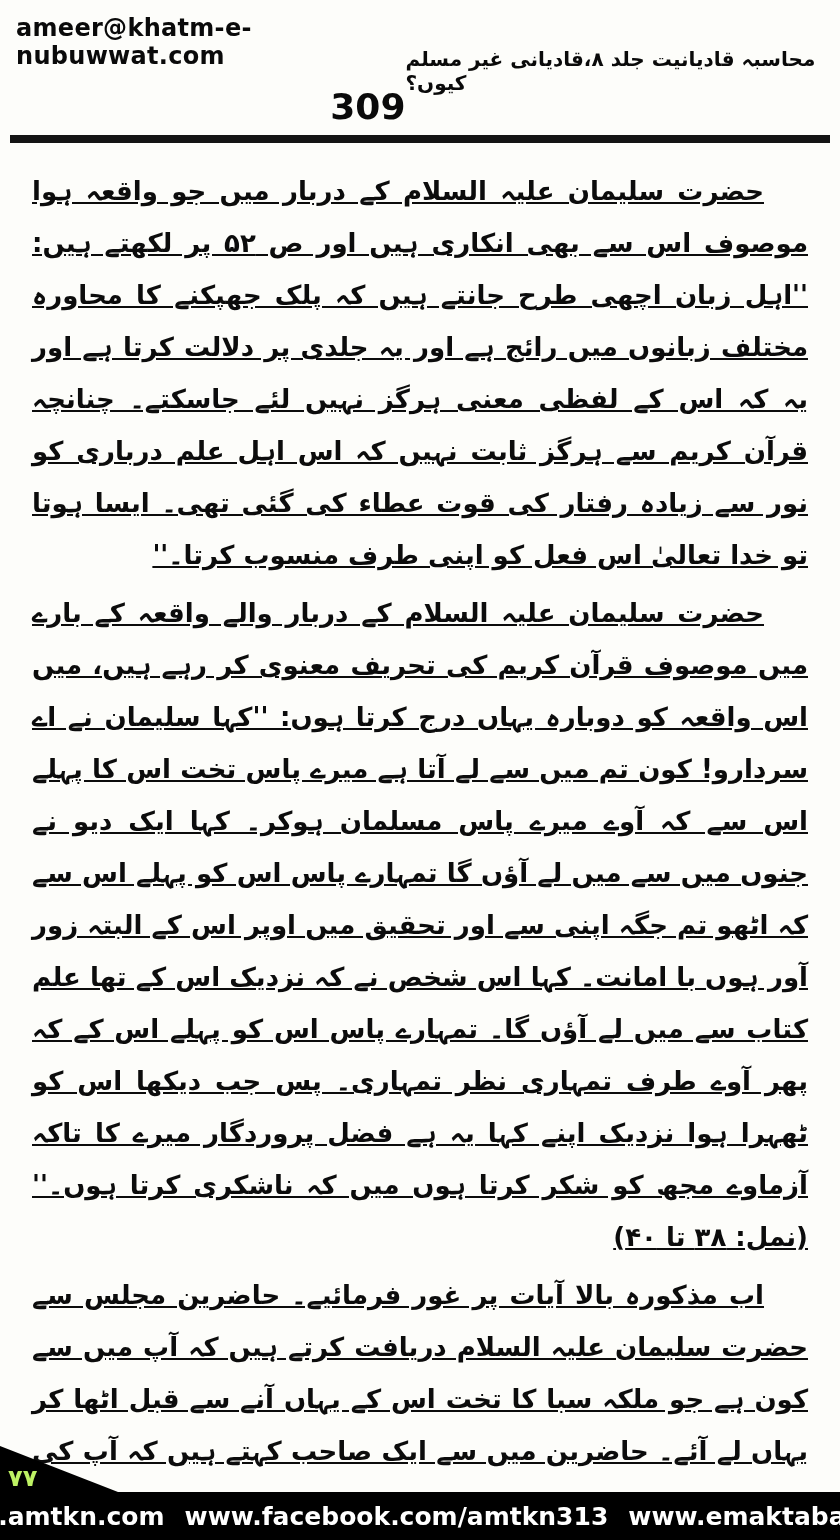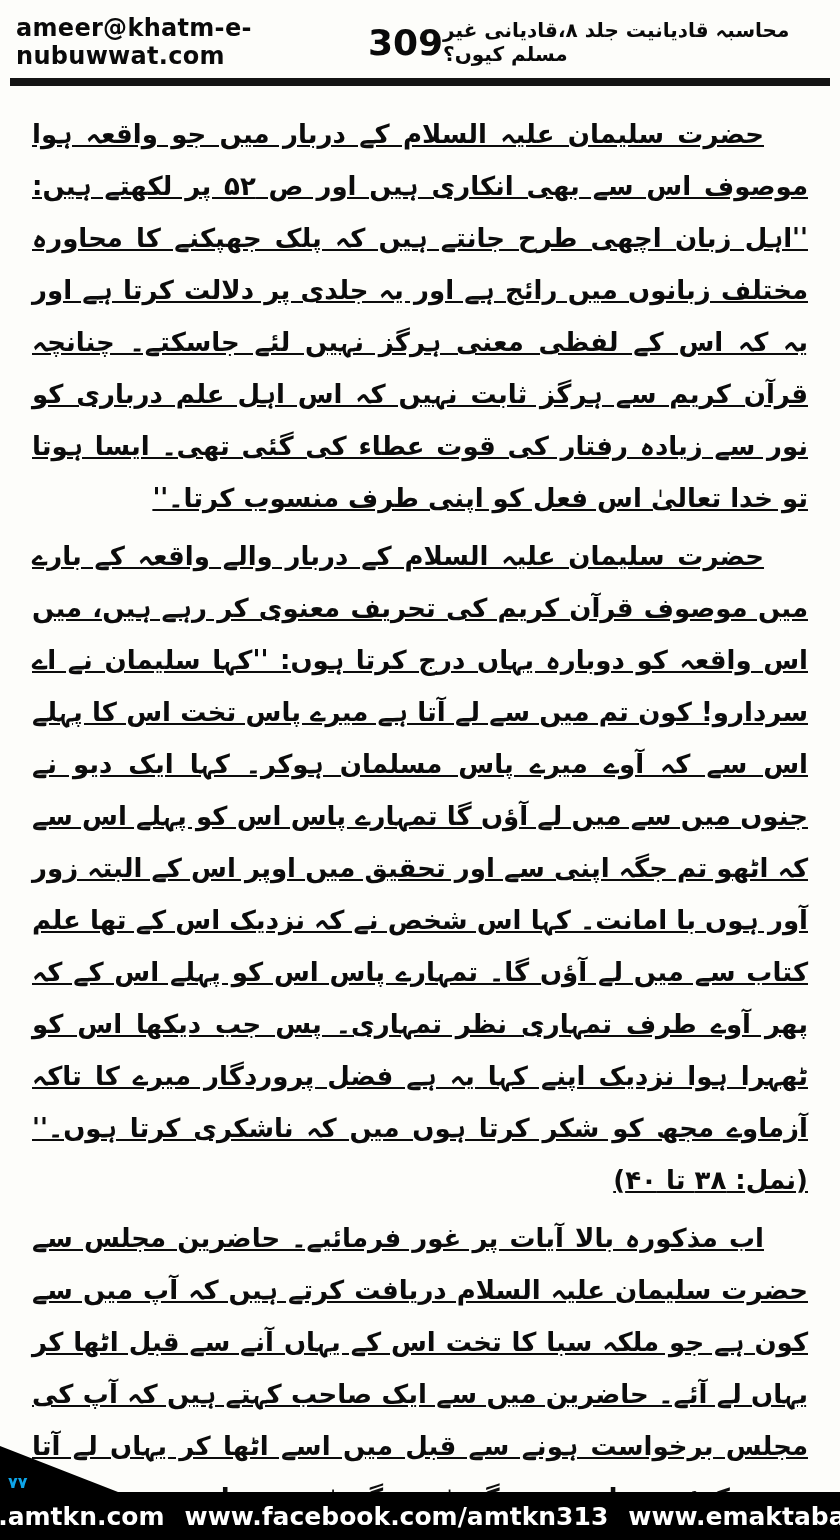--- a/index.html
+++ b/index.html
@@ -14,21 +14,21 @@
     font-family: "DejaVu Sans", sans-serif;
     overflow: hidden;
   }
   
   .header {
     display: flex;
     justify-content: space-between;
     align-items: center;
     padding: 14px 16px 2px 16px;
   }
-  .header-left { display: flex; align-items: center; gap: 16px; direction: ltr; }
+  .header-left { display: flex; align-items: flex-end; gap: 16px; direction: ltr; flex-direction: column; }
   .email { font-size: 24px; font-weight: bold; letter-spacing: 0.3px; }
   .page-number { font-size: 36px; font-weight: bold; }
   .header-title { font-size: 20px; font-weight: bold; direction: rtl; text-align: left; }
   .divider {
     margin: 6px 10px 0 10px;
     height: 6px;
     border-top: 6px solid #141414;
     border-bottom: 2px solid #141414;
   }
   
@@ -63,22 +63,22 @@
     width: 118px;
     height: 46px;
     background: #000;
     -webkit-clip-path: polygon(0 0, 100% 100%, 0 100%);
     clip-path: polygon(0 0, 100% 100%, 0 100%);
   }
   .corner-mark {
     position: absolute;
     left: 8px;
     bottom: 0px;
-    color: #0ea5e9;
-    font-size: 16px;
+    color: #bef264;
+    font-size: 24px;
     font-weight: bold;
   }
 </style>
 </head>
 <body>
 
 <div class="page">
 
   <header class="header">
     <div class="header-left">

